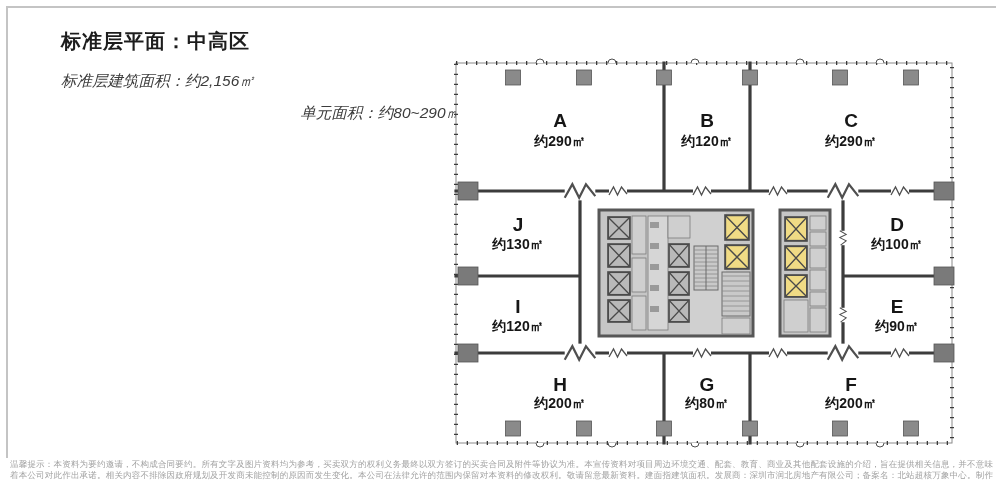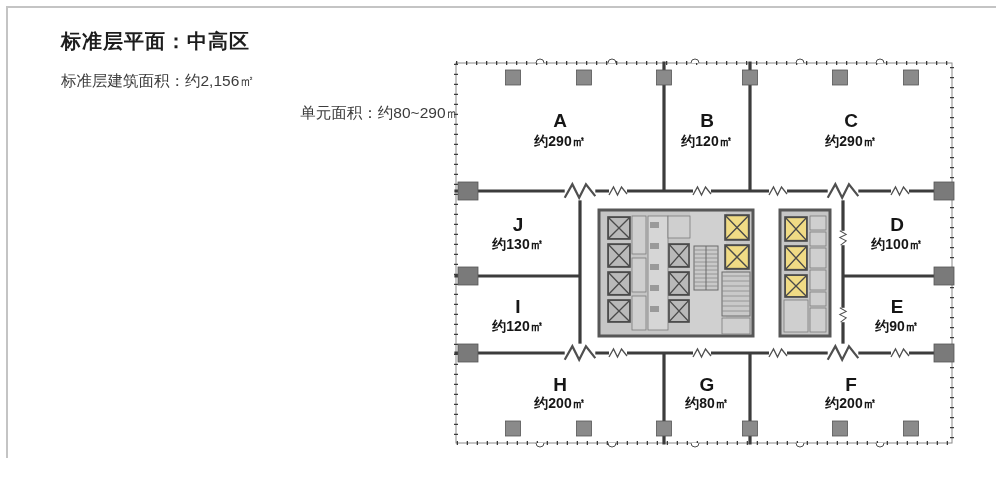--- a/index.html
+++ b/index.html
@@ -5,21 +5,21 @@
   html,body{margin:0;padding:0;}
   body{
     width:1000px;height:501px;position:relative;overflow:hidden;
     background:#ffffff;
     font-family:"Liberation Sans","DejaVu Sans",sans-serif;
   }
   .frame-top{position:absolute;left:6px;top:6px;width:990px;height:2px;background:#c4c4c4;}
   .frame-left{position:absolute;left:6px;top:6px;width:2px;height:452px;background:#c4c4c4;}
   .header{position:absolute;left:49px;top:28px;color:#2a2a2a;margin-left:12px;}
   .header .title{font-size:20px;font-weight:bold;letter-spacing:1px;color:#1d1d1d;}
-  .header .sub{font-size:15.5px;color:#3c3c3c;margin-top:0;}
+  .header .sub{font-size:15.5px;color:#3c3c3c;margin-top:0;font-style:italic;}
   .sub.l1{position:absolute;left:0;top:43px;width:400px;}
   .sub.l2{position:absolute;left:0;top:75px;width:400px;text-align:right;}
   .plan-svg{position:absolute;left:440px;top:14px;}
   .ul{font-size:19px;font-weight:bold;fill:#161616;text-anchor:middle;}
   .ua{font-size:14px;font-weight:bold;fill:#161616;text-anchor:middle;}
   .disclaimer{
     position:absolute;left:10px;top:459px;width:984px;
     font-size:8.5px;line-height:10.8px;color:#a2a2a2;
     letter-spacing:0.2px;
   }
@@ -214,13 +214,15 @@
       <text class="ua" x="518" y="331">约120㎡</text>
     </g>
     <g>
       <text class="ul" x="518" y="231">J</text>
       <text class="ua" x="518" y="249">约130㎡</text>
     </g>
   </g>
 </svg>
 
 <div class="disclaimer">
+  <div>温馨提示：本资料为要约邀请，不构成合同要约。所有文字及图片资料均为参考，买卖双方的权利义务最终以双方签订的买卖合同及附件等协议为准。本宣传资料对项目周边环境交通、配套、教育、商业及其他配套设施的介绍，旨在提供相关信息，并不意味</div>
+  <div>着本公司对此作出承诺。相关内容不排除因政府规划及开发商未能控制的原因而发生变化。本公司在法律允许的范围内保留对本资料的修改权利。敬请留意最新资料。建面指建筑面积。发展商：深圳市润北房地产有限公司；备案名：北站超核万象中心。制作</div>
 </div>
 
 </body></html>

